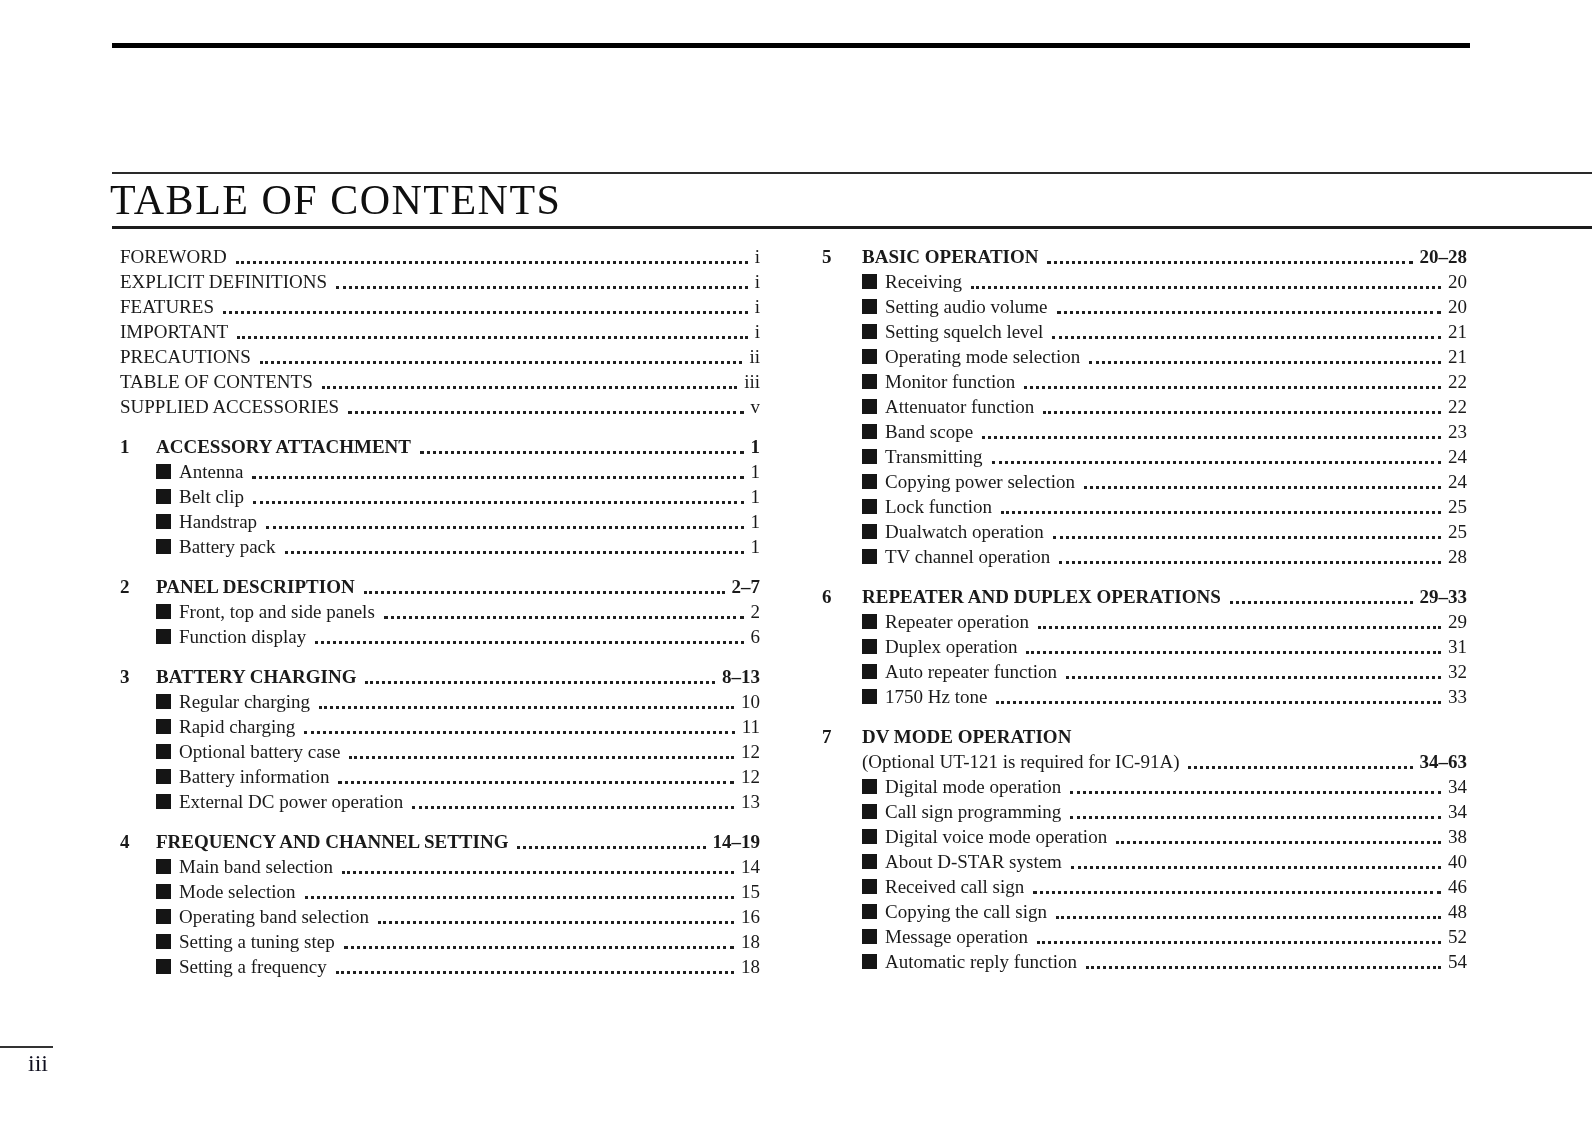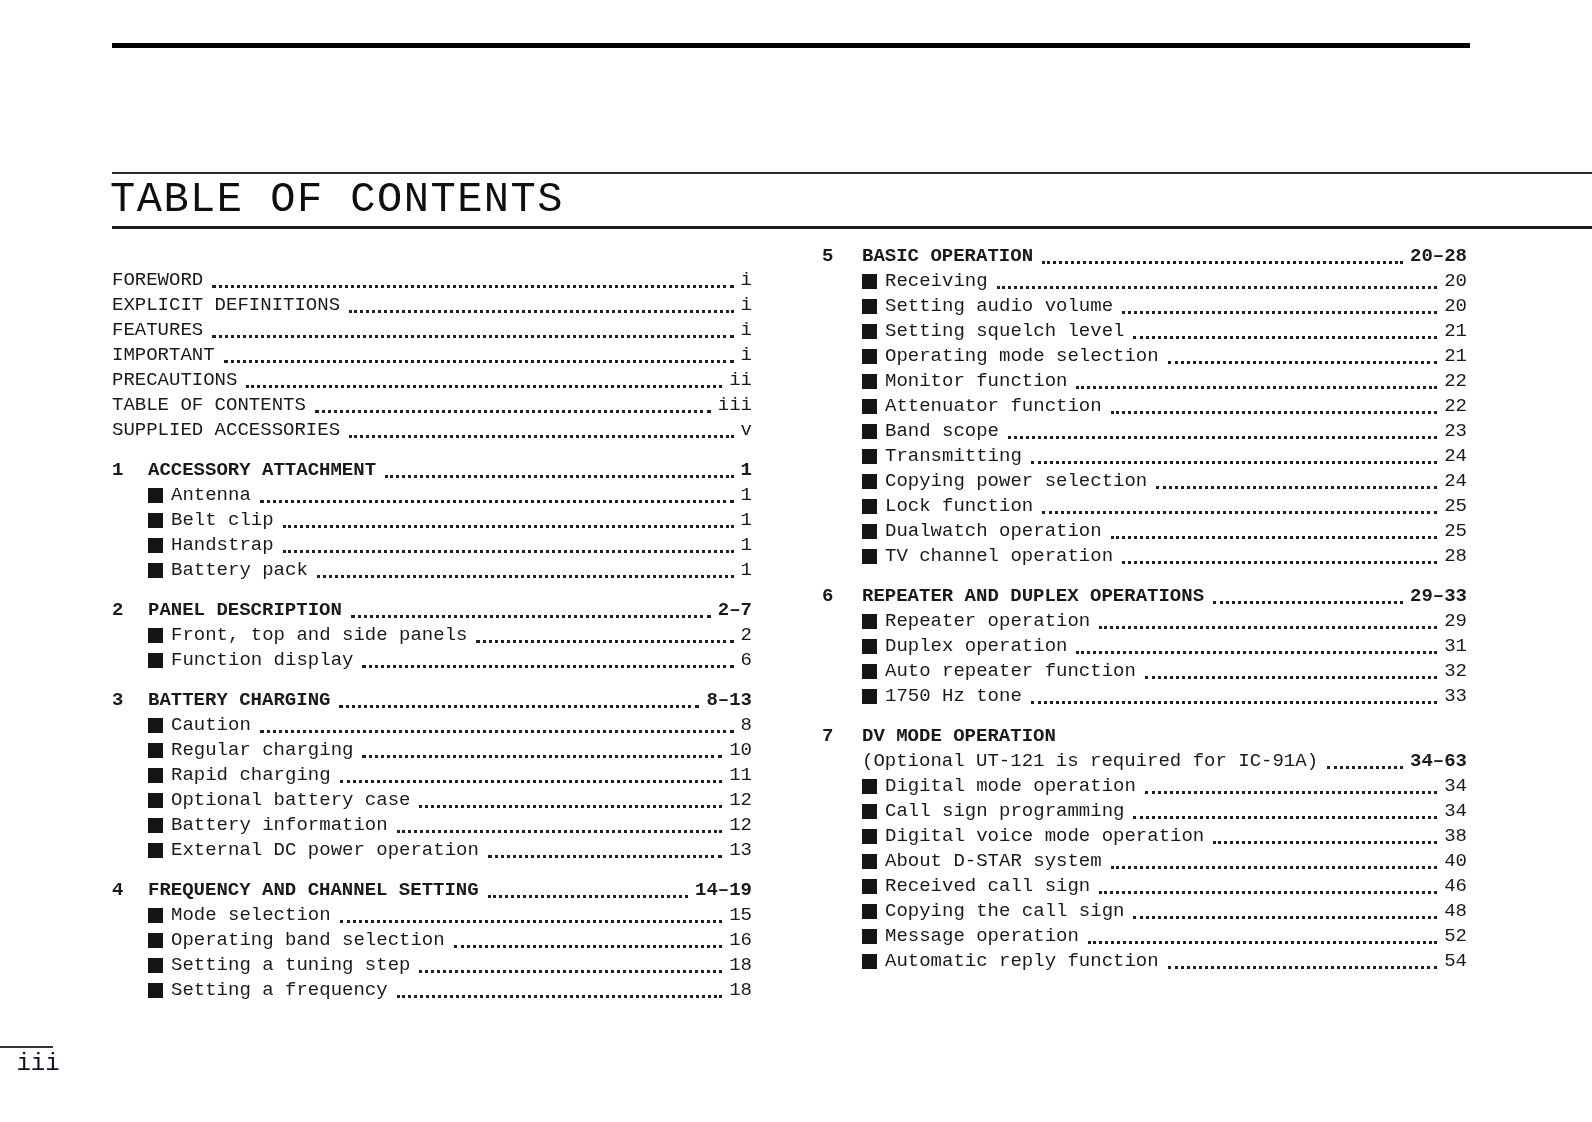--- a/index.html
+++ b/index.html
@@ -3,21 +3,21 @@
 <meta charset="utf-8">
 <style>
   html, body {
     margin: 0; padding: 0;
     background: #ffffff;
   }
   .page {
     position: relative;
     width: 1592px; height: 1120px;
     background: #ffffff;
-    font-family: Liberation Mono, monospace;
+    font-family: Liberation Serif, serif;
     color: #1a1a1a;
     overflow: hidden;
   }
   .rule-top {
     position: absolute;
     left: 112px; top: 43px;
     width: 1358px; height: 5px;
     background: #000000;
   }
   .rule-title-above {
@@ -40,21 +40,21 @@
     font-size: 42px;
     font-weight: 400;
     letter-spacing: 1.5px;
     color: #0f0f0f;
     white-space: nowrap;
   }
   .col {
     position: absolute;
     top: 244px;
   }
-  .col-left  { left: 112px; width: 640px; margin-top: 24px; --indent: 36px; }
+  .col-left  { left: 120px; width: 640px; --indent: 36px; }
   .col-right { left: 822px; width: 645px; --indent: 40px; }
 
   .group { margin-top: 15px; }
   .group:first-child { margin-top: 0; }
 
   .row {
     display: flex;
     height: 25px;
     line-height: 25px;
     font-size: 19px;
@@ -205,26 +205,20 @@
       </div>
       <div class="group">
         <div class="row section">
           <span class="num">3</span>
           <span class="label">BATTERY CHARGING</span>
           <span class="leader"></span>
           <span class="pg">8–13</span>
         </div>
         <div class="row sub">
           <span class="square"></span>
-          <span class="label">Caution</span>
-          <span class="leader"></span>
-          <span class="pg">8</span>
-        </div>
-        <div class="row sub">
-          <span class="square"></span>
           <span class="label">Regular charging</span>
           <span class="leader"></span>
           <span class="pg">10</span>
         </div>
         <div class="row sub">
           <span class="square"></span>
           <span class="label">Rapid charging</span>
           <span class="leader"></span>
           <span class="pg">11</span>
         </div>
@@ -246,20 +240,26 @@
           <span class="leader"></span>
           <span class="pg">13</span>
         </div>
       </div>
       <div class="group">
         <div class="row section">
           <span class="num">4</span>
           <span class="label">FREQUENCY AND CHANNEL SETTING</span>
           <span class="leader"></span>
           <span class="pg">14–19</span>
+        </div>
+        <div class="row sub">
+          <span class="square"></span>
+          <span class="label">Main band selection</span>
+          <span class="leader"></span>
+          <span class="pg">14</span>
         </div>
         <div class="row sub">
           <span class="square"></span>
           <span class="label">Mode selection</span>
           <span class="leader"></span>
           <span class="pg">15</span>
         </div>
         <div class="row sub">
           <span class="square"></span>
           <span class="label">Operating band selection</span>

